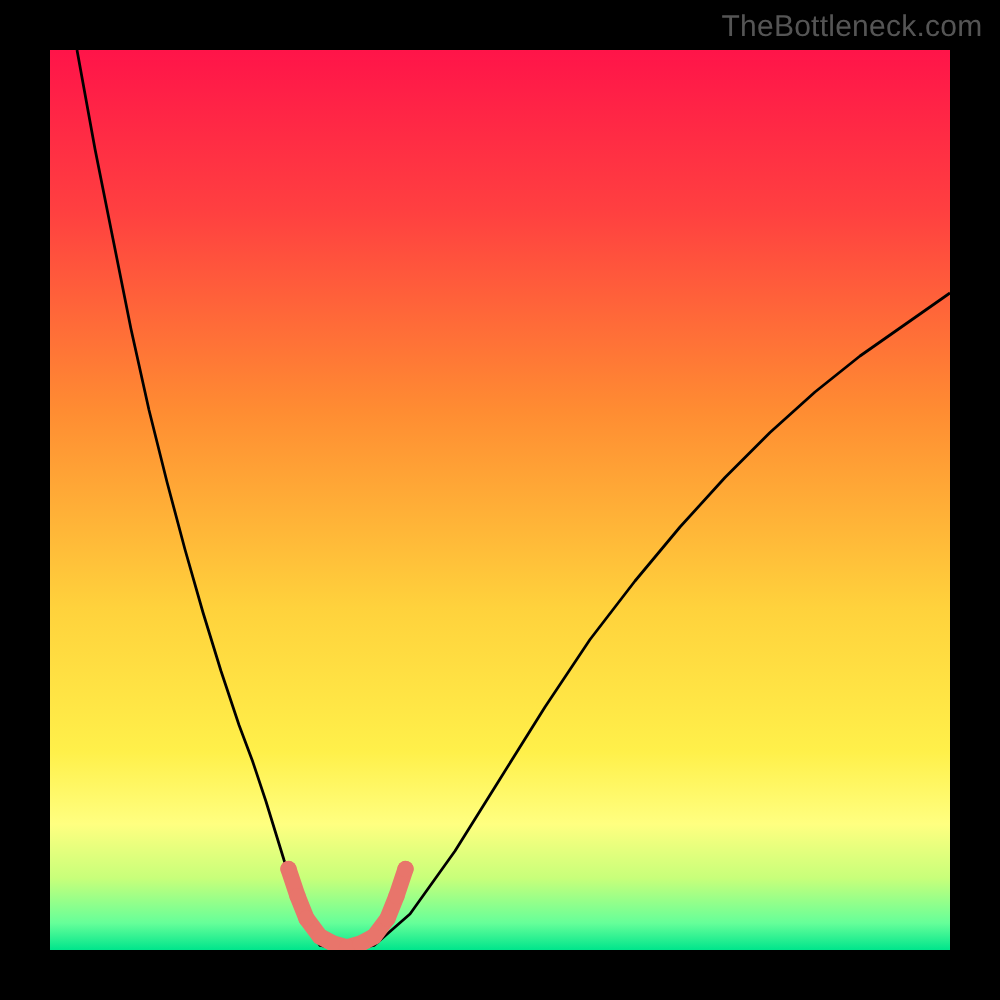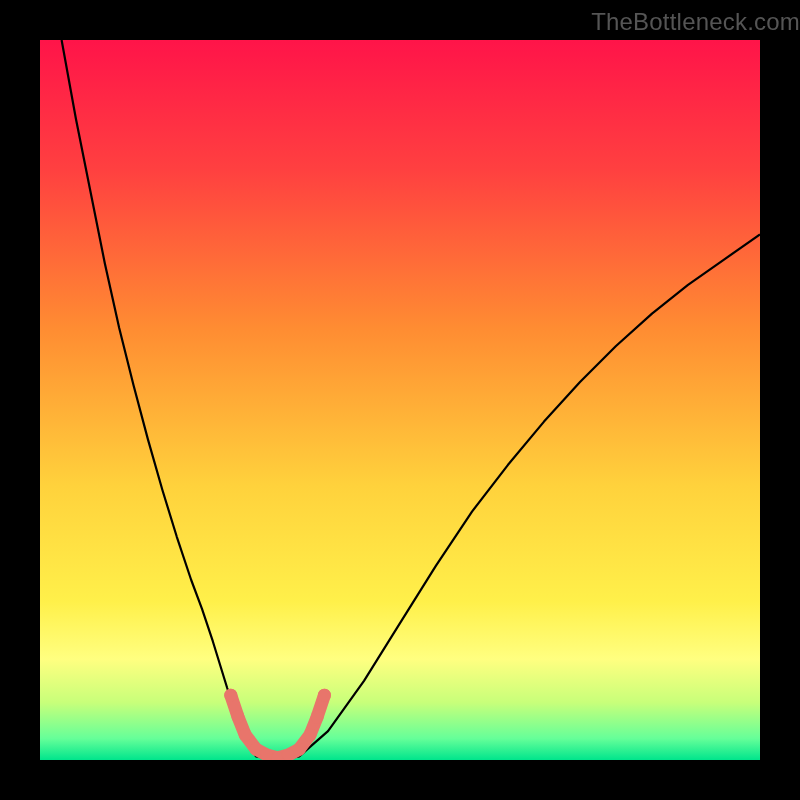--- a/index.html
+++ b/index.html
@@ -31,21 +31,21 @@
   }
   .curve-svg {
     position: absolute;
     inset: 0;
     width: 100%;
     height: 100%;
   }
   .watermark {
     position: absolute;
     top: 8px;
-    right: 0;
+    right: 14px;
     color: #555;
     font-size: 24px;
     font-weight: 400;
     letter-spacing: 0.2px;
     user-select: none;
     margin-left: 12px;
   }
 </style>
 </head>
 <body>

